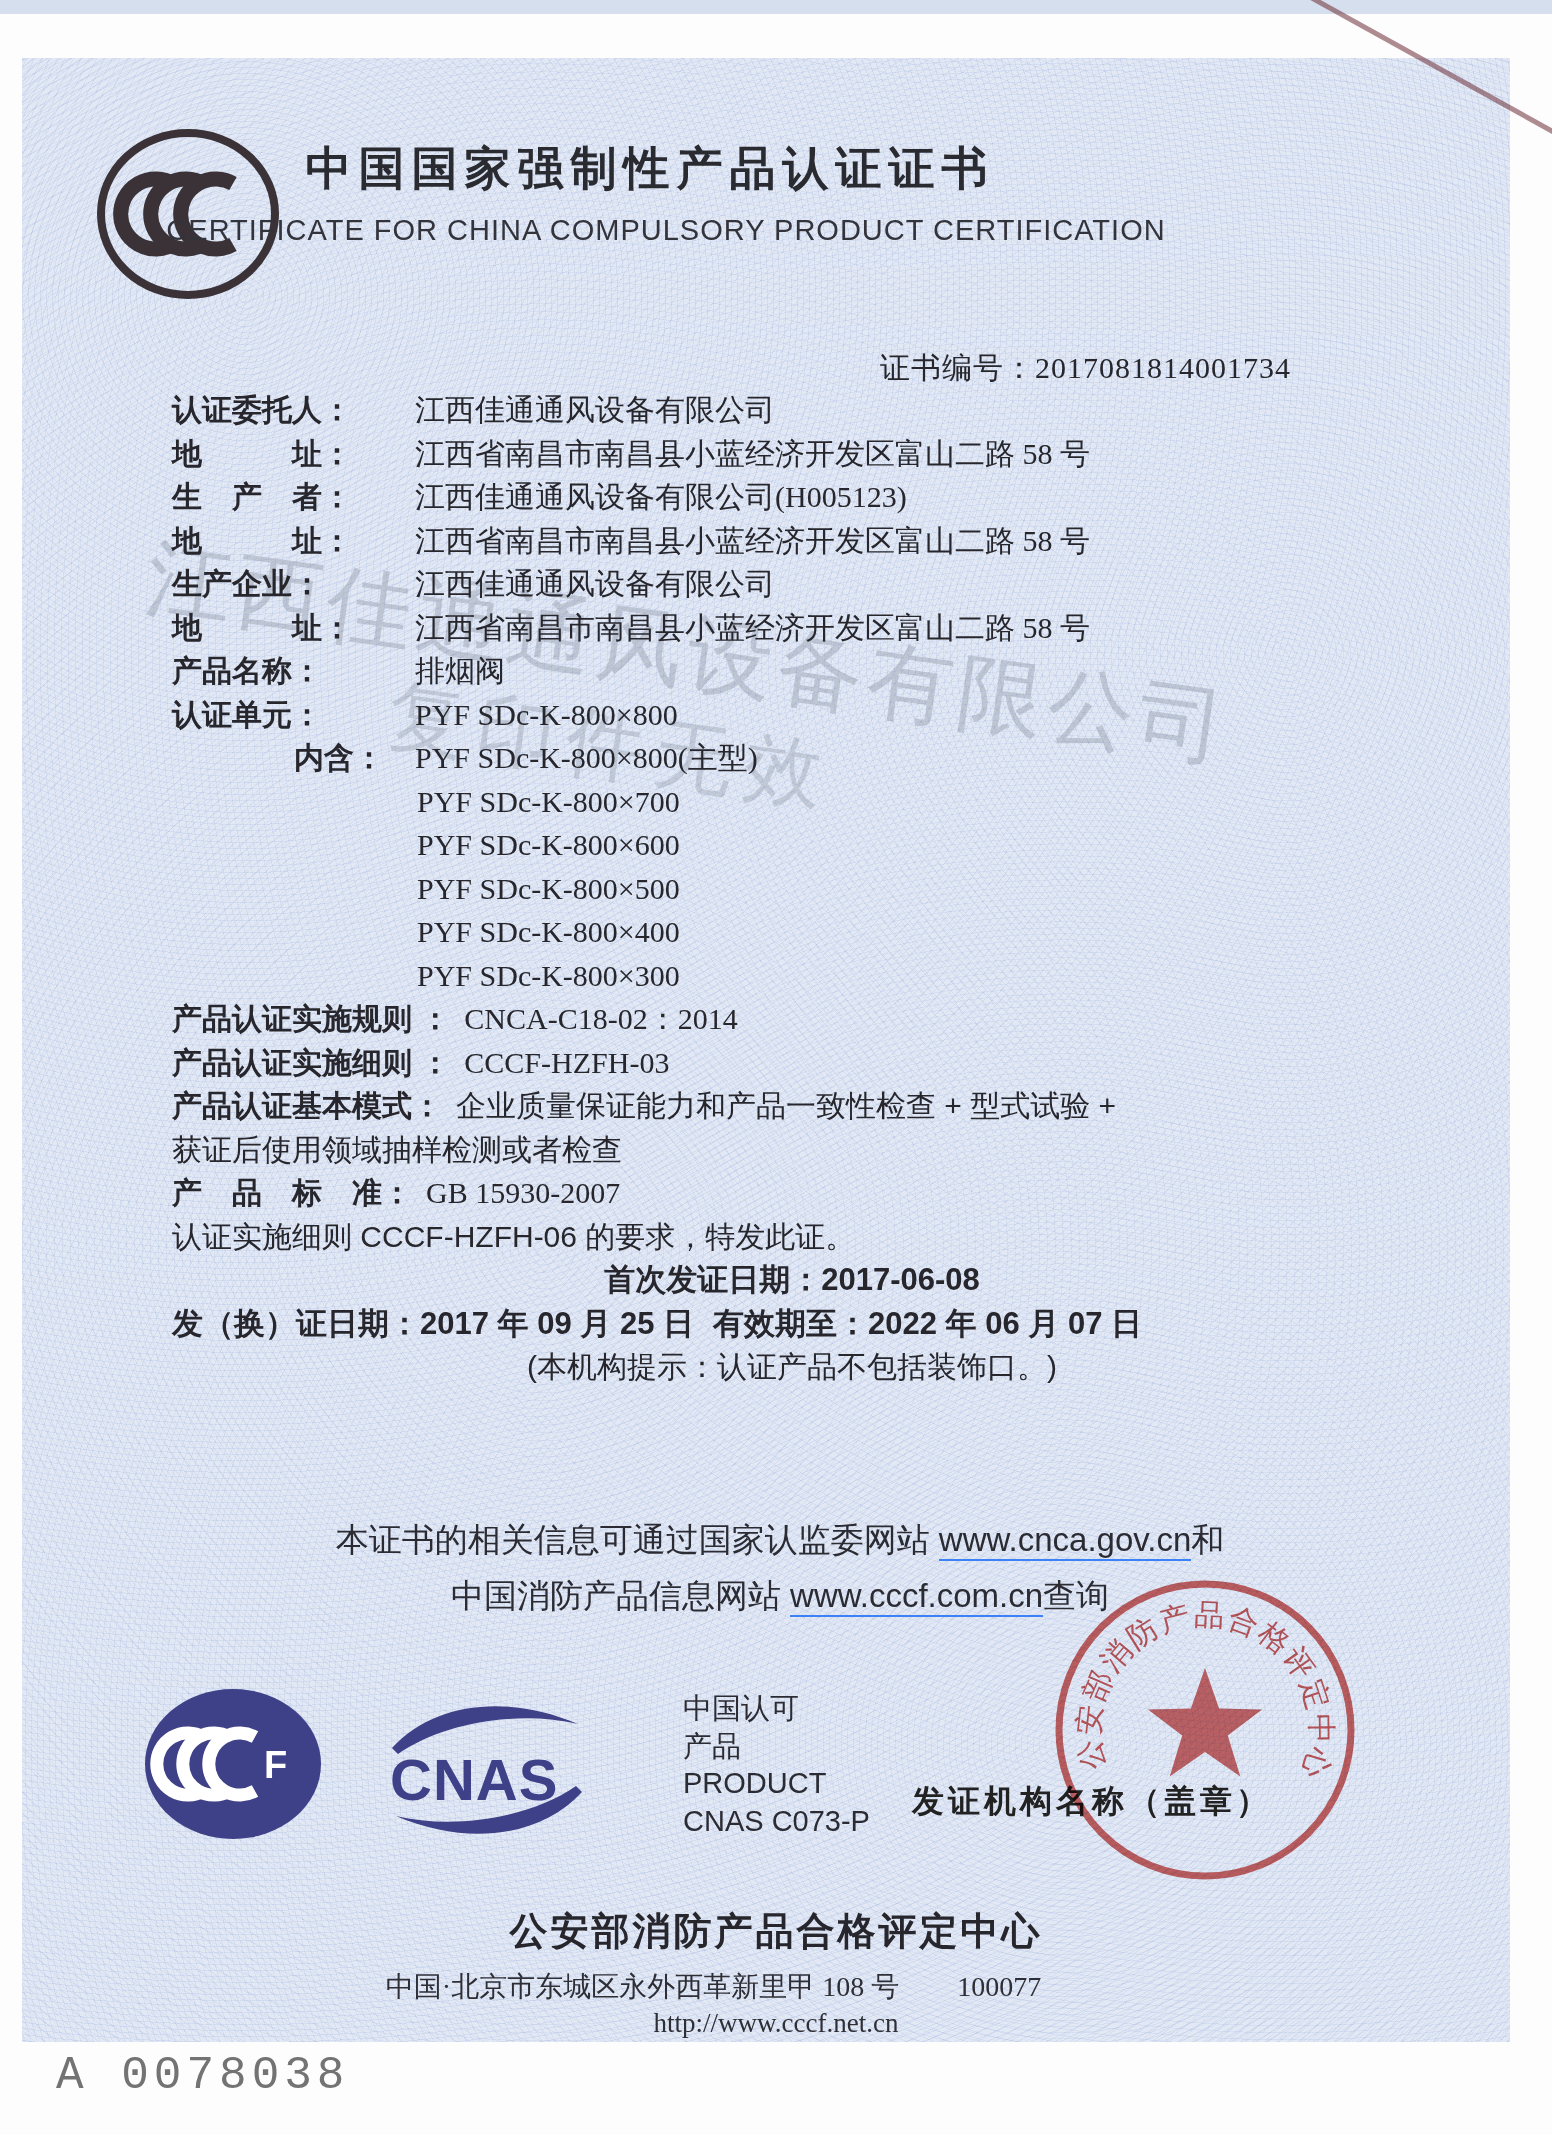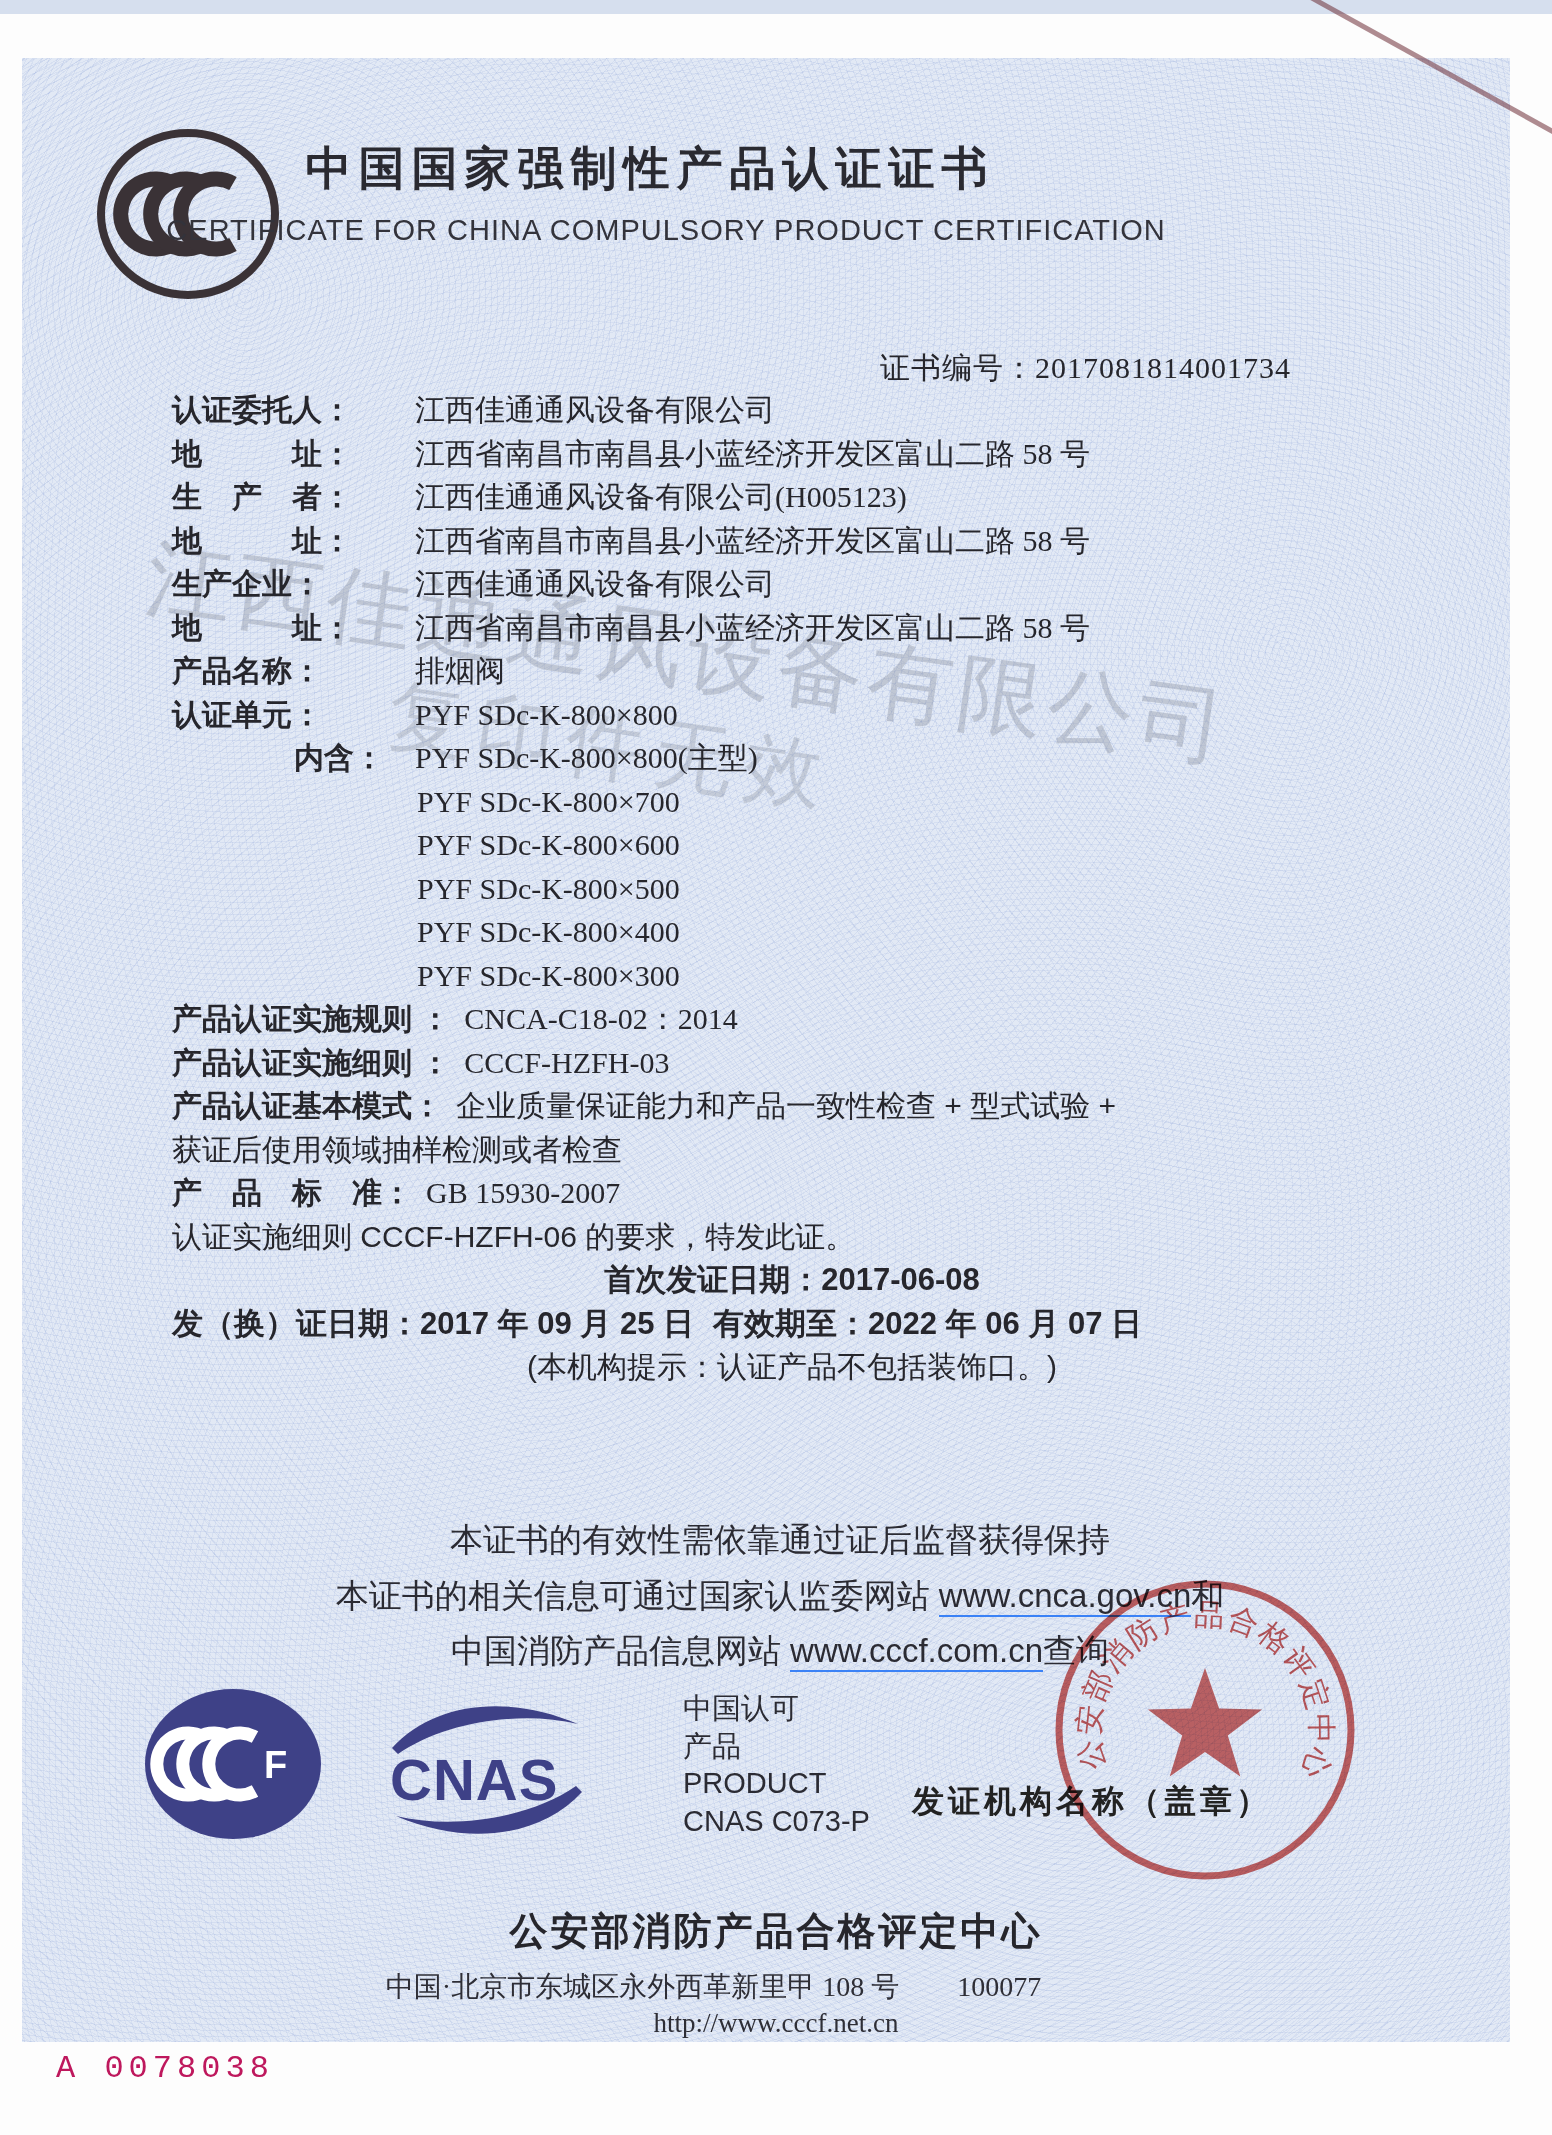--- a/index.html
+++ b/index.html
@@ -66,21 +66,21 @@
   .seal-label{position:absolute;left:912px;top:1780px;font-size:32px;letter-spacing:4px;color:#222;font-weight:bold;}
   .seal{position:absolute;left:1040px;top:1560px;mix-blend-mode:multiply;}
 
   .org-line{position:absolute;left:0;top:1906px;width:1552px;text-align:center;
     font-family:"Liberation Sans","DejaVu Sans",sans-serif;font-weight:700;font-size:38px;letter-spacing:3px;}
   .addr-line{position:absolute;left:0;top:1968px;width:1427px;text-align:center;font-size:28px;color:#2e2e36;}
   .postcode{margin-left:58px;}
   .site-line{position:absolute;left:0;top:2008px;width:1552px;text-align:center;font-size:27px;color:#2e2e36;}
 
   .serial{position:absolute;left:56px;top:2050px;font-family:"Liberation Mono","DejaVu Sans Mono",monospace;
-    font-size:32px;letter-spacing:5px;color:#be185d;}
+    font-size:46px;letter-spacing:5px;color:#737373;}
 </style>
 </head>
 <body>
 
 <div class="page">
   <div class="paper-bg"></div>
   <div class="top-strip"></div>
   <div class="corner-mark"></div>
 
   <svg class="ccc-logo" width="192" height="176" viewBox="0 0 192 176">
@@ -130,21 +130,20 @@
     <div class="row cont">认证实施细则 CCCF-HZFH-06 的要求，特发此证。</div>
 
     <div class="row center bold-line">首次发证日期：2017-06-08</div>
     <div class="row bold-line">
       <span>发（换）证日期：</span><span>2017 年 09 月 25 日</span><span class="gap-left">有效期至：</span><span>2022 年 06 月 07 日</span>
     </div>
     <div class="row center cont">(本机构提示：认证产品不包括装饰口。)</div>
   </div>
 
   <div class="notice">
-    <div>本证书的有效性需依靠通过证后监督获得保持</div>
     <div>
       <span>本证书的相关信息可通过国家认监委网站 </span><span class="url">www.cnca.gov.cn</span><span>和</span>
     </div>
     <div>
       <span>中国消防产品信息网站 </span><span class="url">www.cccf.com.cn</span><span>查询</span>
     </div>
   </div>
 
   <svg class="cccf-logo" width="186" height="158" viewBox="0 0 186 158">
     <ellipse cx="93" cy="78" rx="88" ry="75" fill="#3e4187"></ellipse>

